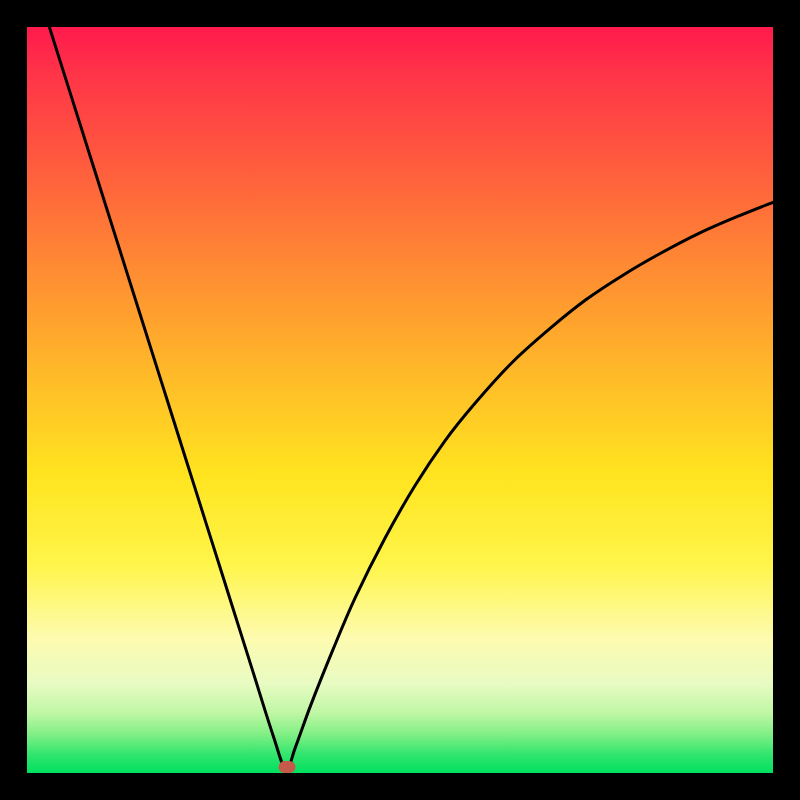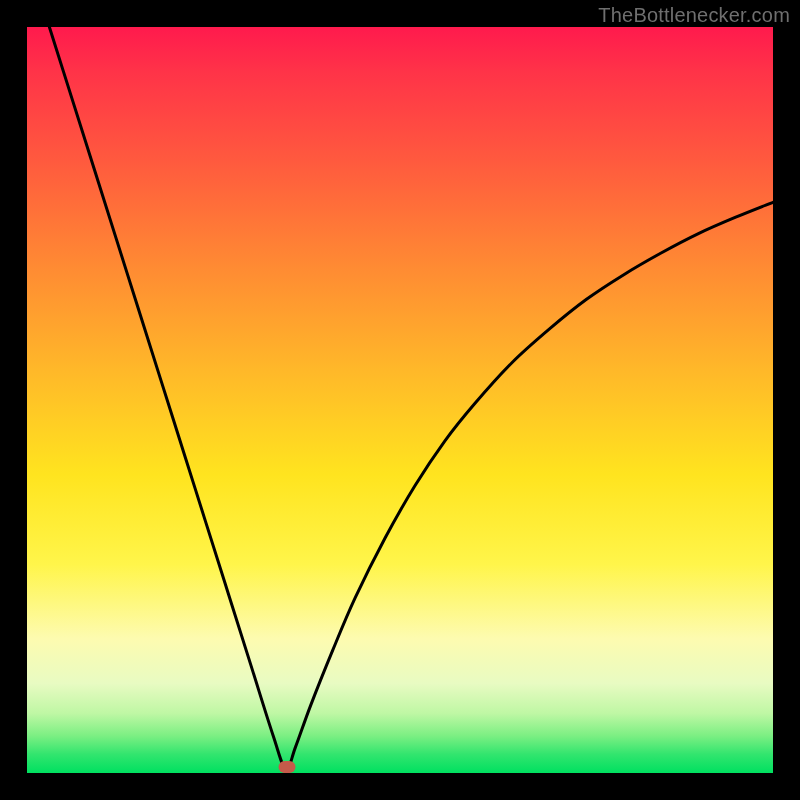--- a/index.html
+++ b/index.html
@@ -73,14 +73,13 @@
 <body>
 
 <div class="frame">
   <div class="plot">
     <div class="gradient"></div>
     <svg class="curve" viewBox="0 0 746 746" preserveAspectRatio="none">
       <path id="curvePath" fill="none" stroke="#000000" stroke-width="3" stroke-linejoin="round" stroke-linecap="round" d="M 22.38 0 C 26.11 11.811666666666667, 37.3 47.24666666666667, 44.76 70.87 C 52.22 94.49333333333334, 59.68 118.11666666666667, 67.14 141.74 C 74.6 165.36333333333334, 82.06 188.98666666666668, 89.52 212.61 C 96.97999999999999 236.23333333333335, 104.44 259.8566666666667, 111.89999999999999 283.48 C 119.35999999999999 307.10333333333335, 126.82 330.72666666666663, 134.28 354.34999999999997 C 141.74 377.9733333333333, 149.2 401.5966666666667, 156.66 425.22 C 164.12 448.84333333333336, 171.57999999999998 472.46666666666664, 179.04 496.09 C 186.5 519.7133333333334, 193.96 543.3366666666667, 201.42000000000002 566.96 C 208.88000000000002 590.5833333333334, 216.33999999999997 614.2066666666667, 223.79999999999998 637.83 C 231.26 661.4533333333334, 240.33633333333333 691.2933333333334, 246.18 708.7 C 252.02366666666668 726.1066666666667, 255.13200000000003 740.405, 258.862 742.27 C 262.59200000000004 744.135, 264.457 730.4583333333333, 268.56 719.89 C 272.663 709.3216666666667, 277.2633333333334 695.0233333333333, 283.48 678.86 C 289.69666666666666 662.6966666666667, 298.4 640.9383333333333, 305.85999999999996 622.91 C 313.31999999999994 604.8816666666667, 319.5366666666667 589.34, 328.24 570.69 C 336.9433333333333 552.0400000000001, 348.1333333333333 529.66, 358.08 511.01 C 368.02666666666664 492.36, 377.97333333333336 474.9533333333334, 387.92 458.79 C 397.8666666666667 442.62666666666667, 407.8133333333334 427.70666666666665, 417.76000000000005 414.03 C 427.7066666666667 400.3533333333333, 436.40999999999997 389.785, 447.59999999999997 376.73 C 458.78999999999996 363.675, 472.4666666666667 348.1333333333333, 484.90000000000003 335.7 C 497.33333333333337 323.26666666666665, 509.7666666666666 312.6983333333333, 522.1999999999999 302.13 C 534.6333333333332 291.56166666666667, 547.0666666666666 281.36633333333333, 559.5 272.29 C 571.9333333333334 263.2136666666667, 584.3666666666668 255.38066666666677, 596.8000000000001 247.67200000000008 C 609.2333333333333 239.9633333333334, 621.6666666666667 232.87633333333324, 634.1 226.0379999999999 C 646.5333333333333 219.19966666666656, 658.9666666666667 212.61000000000004, 671.4 206.64200000000005 C 683.8333333333333 200.67400000000006, 696.2666666666667 195.45200000000003, 708.6999999999999 190.23000000000002 C 721.1333333333332 185.008, 739.7833333333333 177.79666666666662, 746 175.30999999999995"></path>
     </svg>
     <div class="marker" id="marker" style="left: 260.354px; top: 740.032px; background: rgb(197, 90, 74);"></div>
   </div>
-  <div class="attribution">TheBottlenecker.com</div>
 </div>
 
 </body></html>

